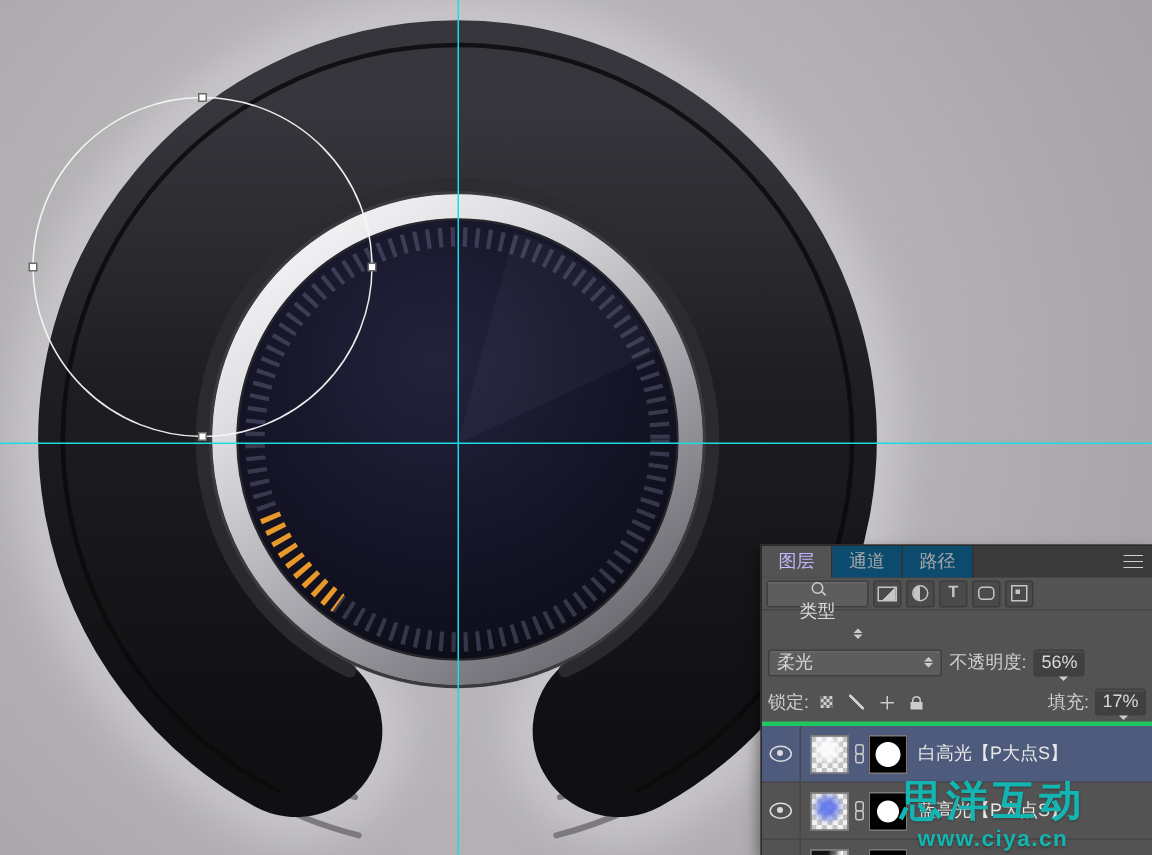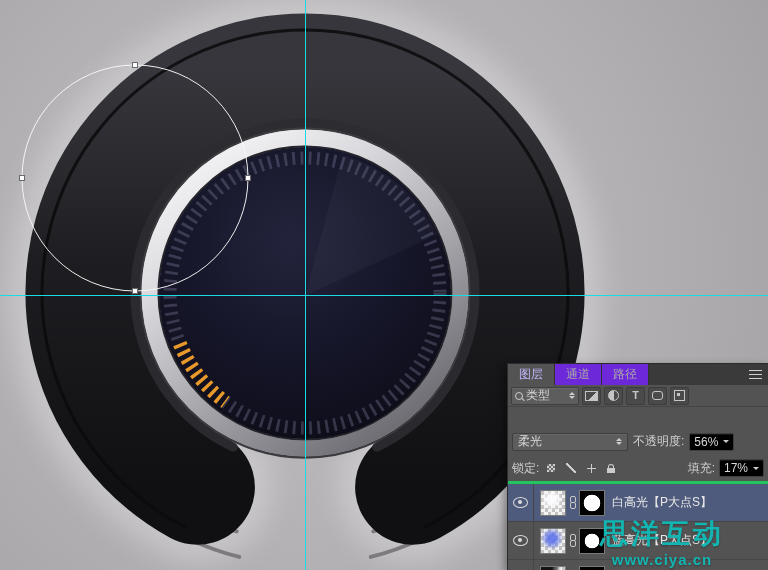--- a/index.html
+++ b/index.html
@@ -17,49 +17,49 @@
   
   .panel{
     position:absolute;left:507px;top:363px;width:261px;bottom:0;
     background:var(--panel-bg,#535353);
     border:1px solid #2b2b2b;border-right:none;border-bottom:none;
     box-sizing:border-box;
     box-shadow:-3px 3px 8px rgba(0,0,0,.35);
     font-size:12px;color:#d8d8d8;
   }
   .tabbar{height:21px;background:#3a3a3a;display:flex;align-items:stretch;}
-  .tab{padding:0 11px;line-height:21px;background:#6d28d9;color:#a9a9a9;border-right:1px solid #323232;cursor:default;}
+  .tab{padding:0 11px;line-height:21px;background:#0c4a6e;color:#a9a9a9;border-right:1px solid #323232;cursor:default;}
   .tab.active{background:#535353;color:#c4b5fd;}
   .tab-menu{margin-left:auto;width:26px;display:flex;align-items:center;justify-content:center;}
   .hamb{width:13px;height:9px;background:repeating-linear-gradient(#cfcfcf 0 1px, transparent 1px 4px);}
 
   .filter-row{height:21px;display:flex;align-items:center;padding:0 3px;gap:3px;border-bottom:1px solid #454545;}
   .kind-select{height:16px;width:60px;background:#5d5d5d;border:1px solid #3f3f3f;border-radius:2px;
-    display:flex;align-items:center;gap:3px;padding:0 3px;box-shadow:inset 0 1px rgba(255,255,255,.08);}
+    display:flex;align-items:center;gap:3px;padding:0 3px;box-shadow:inset 0 1px rgba(255,255,255,.08);flex-direction:column;}
   .mag{width:6px;height:6px;border:1px solid #ccc;border-radius:50%;position:relative;flex:none;}
   .mag::after{content:"";position:absolute;width:4px;height:1px;background:#ccc;transform:rotate(45deg);right:-3px;bottom:-1px;}
   .updown{display:flex;flex-direction:column;gap:1px;margin-left:auto;}
   .updown i{display:block;width:0;height:0;border-left:3px solid transparent;border-right:3px solid transparent;}
   .updown i.u{border-bottom:3px solid #ccc;}
   .updown i.d{border-top:3px solid #ccc;}
   .fbtn{width:17px;height:16px;background:#4a4a4a;border:1px solid #3c3c3c;border-radius:2px;
     display:flex;align-items:center;justify-content:center;flex:none;}
   .ic-img{width:11px;height:8px;border:1px solid #c5c5c5;background:linear-gradient(135deg, transparent 55%, #c5c5c5 55%);}
   .ic-adj{width:9px;height:9px;border:1px solid #c5c5c5;border-radius:50%;background:linear-gradient(90deg,#c5c5c5 50%,transparent 50%);}
   .ic-T{font-size:11px;font-weight:bold;color:#c5c5c5;line-height:1;}
   .ic-shape{width:9px;height:7px;border:1px solid #c5c5c5;border-radius:3px;}
   .ic-smart{width:9px;height:9px;border:1px solid #c5c5c5;position:relative;}
   .ic-smart::after{content:"";position:absolute;left:2px;top:2px;width:3px;height:3px;background:#c5c5c5;}
 
   .blend-row{height:27px;display:flex;align-items:center;padding:0 4px;gap:5px;margin-top:21px;}
   .combo{width:116px;height:18px;background:#5d5d5d;border:1px solid #3f3f3f;border-radius:2px;
     display:flex;align-items:center;padding:0 5px;box-shadow:inset 0 1px rgba(255,255,255,.08);box-sizing:border-box;}
   .lbl{color:#cfcfcf;white-space:nowrap;}
-  .valbox{height:18px;background:#000000;border:1px solid #3f3f3f;border-radius:2px;display:flex;
-    align-items:center;padding:0 4px;box-shadow:inset 0 1px rgba(255,255,255,.08);box-sizing:border-box;}
+  .valbox{height:18px;background:#404040;border:1px solid #3f3f3f;border-radius:2px;display:flex;
+    align-items:center;padding:0 4px;box-shadow:inset 0 1px rgba(255,255,255,.08);box-sizing:border-box;flex-direction:column;}
   .valbox .dn{width:0;height:0;border:3px solid transparent;border-top-color:#ccc;margin-left:5px;margin-top:3px;}
 
   .lock-row{height:26px;display:flex;align-items:center;padding:0 4px;gap:4px;border-bottom:3px solid #22c55e;}
   .lkbtn{width:16px;height:16px;display:flex;align-items:center;justify-content:center;flex:none;}
   .lk-checker{width:8px;height:8px;background:repeating-conic-gradient(#cfcfcf 0% 25%, #6a6a6a 0% 50%);background-size:4px 4px;}
   .lk-brush{width:10px;height:10px;background:linear-gradient(45deg, transparent 44%, #ccc 44% 58%, transparent 58%);}
   .lk-move{width:9px;height:9px;background:
       linear-gradient(#ccc,#ccc) center/1px 9px no-repeat,
       linear-gradient(#ccc,#ccc) center/9px 1px no-repeat;}
   .lk-lock{width:8px;height:5px;background:#ccc;position:relative;margin-top:5px;}

